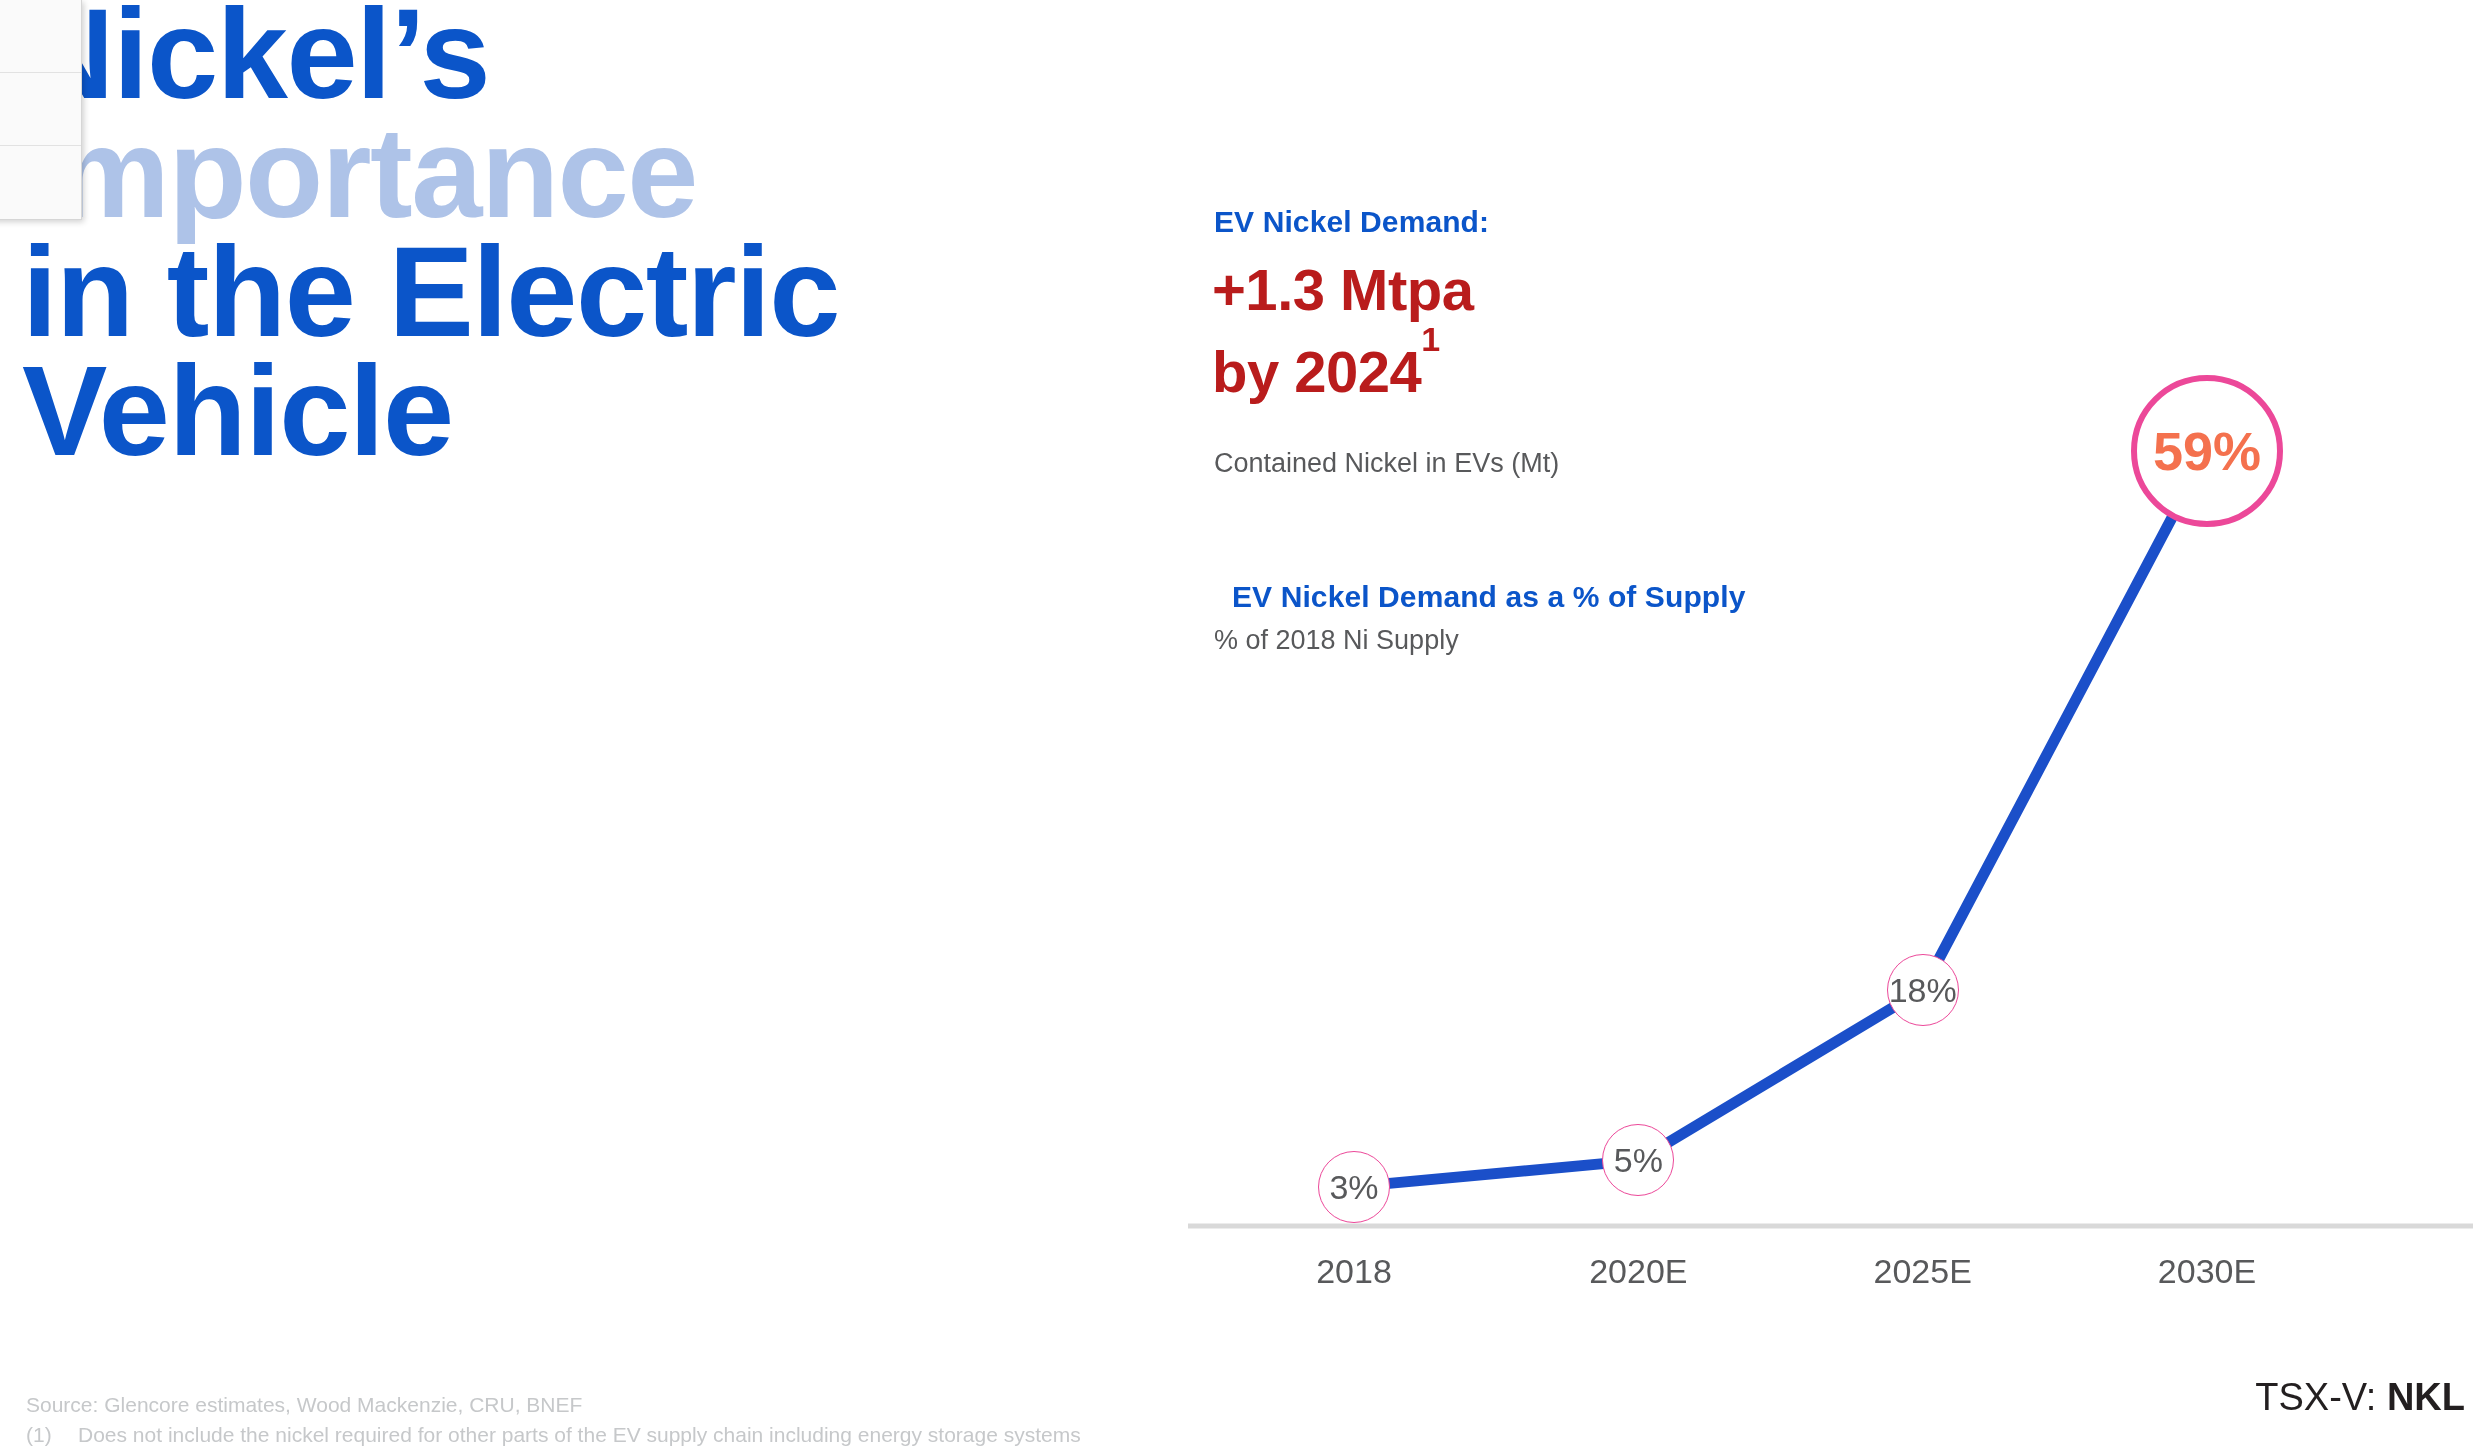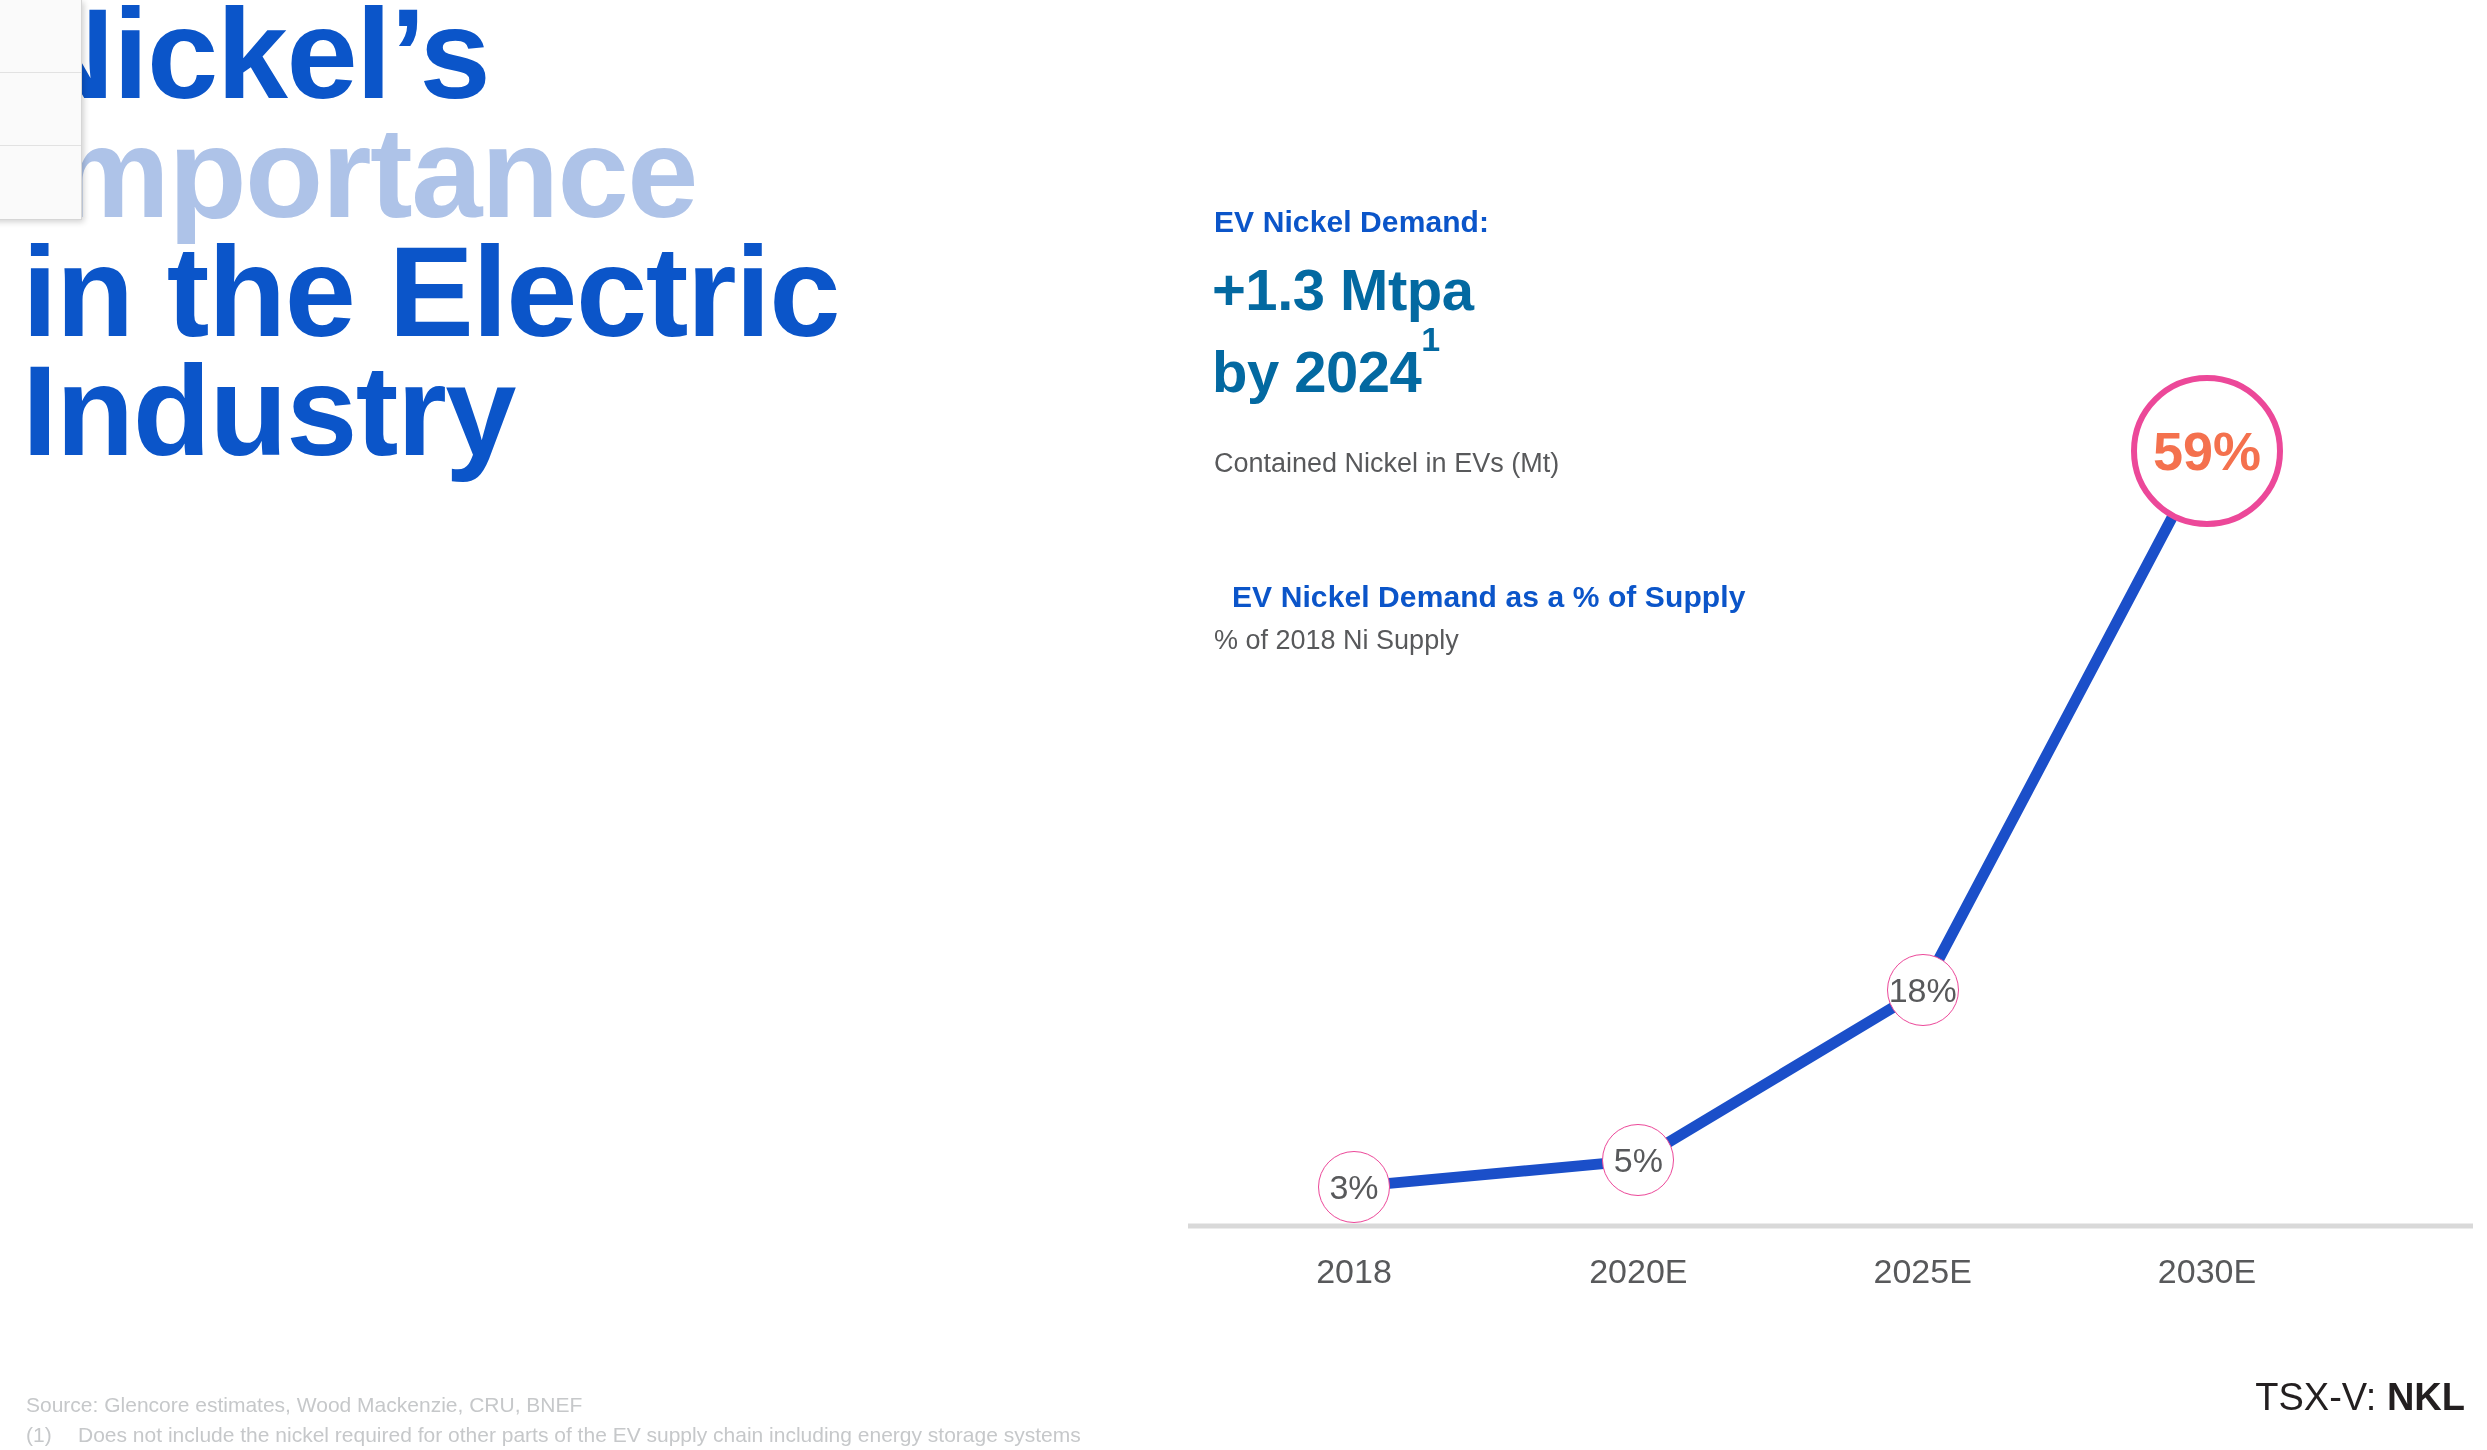--- a/index.html
+++ b/index.html
@@ -57,21 +57,21 @@
     color: #0b55c9;
     letter-spacing: 0.1px;
   }
   #demand-value {
     position: absolute;
     left: -2px;
     top: 255px;
     font-size: 58px;
     line-height: 70px;
     font-weight: 700;
-    color: #0369a1;
+    color: #b91c1c;
     letter-spacing: -0.5px;
   }
   #demand-value sup {
     font-size: 34px;
     top: -0.62em;
     position: relative;
     font-weight: 700;
   }
   #demand-caption {
     position: absolute;
@@ -201,21 +201,21 @@
 </style>
 </head>
 <body>
 
 <div id="slide">
 
   <div id="title-block">
     <div class="title-line">Nickel’s</div>
     <div class="title-line tint">Importance</div>
     <div class="title-line">in the Electric</div>
-    <div class="title-line">Industry</div>
+    <div class="title-line">Vehicle</div>
   </div>
 
   <div id="right-panel">
 
     <div id="demand-kicker">EV Nickel Demand:</div>
 
     <div id="demand-value">
       <div>+1.3 Mtpa</div>
       <div><span>by 2024</span><sup>1</sup></div>
     </div>

